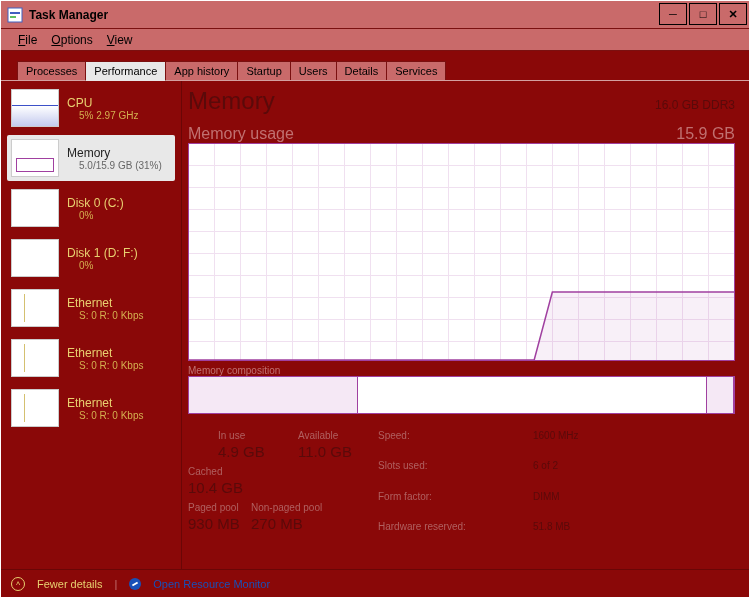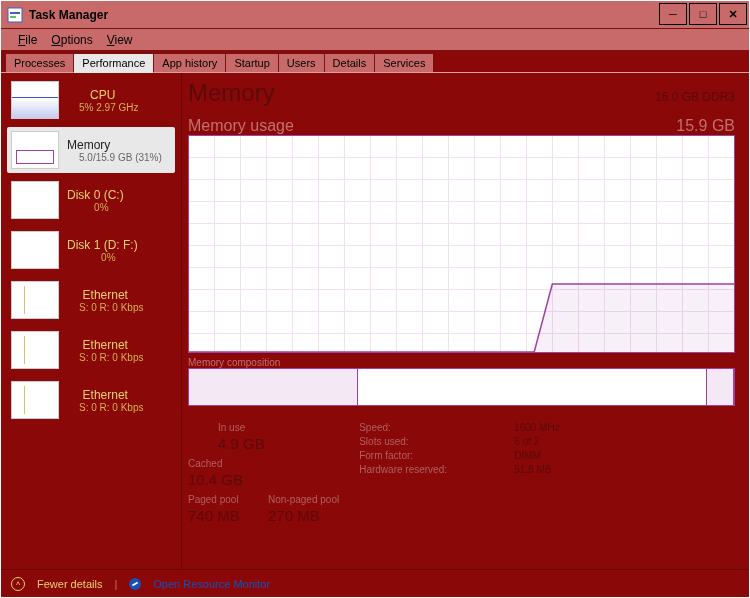--- a/index.html
+++ b/index.html
@@ -14,37 +14,37 @@
 .win-btns { display: flex; height: 100%; }
 .win-btn { width: 28px; height: 22px; border: 1px solid #000; background: #c96a6a; display: flex; align-items: center; justify-content: center; margin-top: 2px; margin-right: 2px; cursor: pointer; }
 .win-btn span { font-size: 11px; font-weight: bold; color: #000; }
 
 
 .menubar { height: 22px; background: #c96a6a; display: flex; align-items: center; padding-left: 17px; gap: 14px; font-size: 12px; color: #000; border-bottom: 1px solid #7a1010; }
 .menubar span { cursor: pointer; }
 .menubar span:first-letter { text-decoration: underline; }
 
 
-.tabstrip { height: 22px; background: #8a0808; display: flex; align-items: flex-end; padding-left: 4px; border-bottom: 1px solid #d4a0a0; font-size: 11px; }
+.tabstrip { height: 30px; background: #8a0808; display: flex; align-items: flex-end; padding-left: 16px; border-bottom: 1px solid #d4a0a0; font-size: 11px; }
 .tab { padding: 3px 8px; background: #c96a6a; border: 1px solid #7a1010; border-bottom: none; margin-right: -1px; cursor: pointer; }
 .tab.active { background: #e8e8e8; border-bottom: 1px solid #e8e8e8; position: relative; top: 1px; z-index: 2; }
 
 
 .main { flex: 1; display: flex; background: #8a0808; }
 
 
 .sidebar { width: 180px; padding: 4px 6px; overflow-y: auto; }
 .side-item { display: flex; align-items: center; padding: 4px; margin-bottom: 4px; cursor: pointer; border-radius: 2px; }
 .side-item.selected { background: #e8e8e8; }
 .side-thumb { width: 48px; height: 38px; background: #fff; border: 1px solid #ccc; margin-right: 8px; position: relative; overflow: hidden; }
 .side-thumb.mem::after { content:''; position:absolute; left:4px; right:4px; bottom:4px; height:12px; border:1px solid #a040a0; }
 .side-thumb.cpu::after { content:''; position:absolute; left:0; bottom:0; width:100%; height:20px; background:linear-gradient(to top, rgba(60,80,200,0.3), transparent); border-top:1px solid #3c50c8; }
 .side-thumb.eth::after { content:''; position:absolute; left:12px; top:4px; bottom:4px; width:1px; background:#d4c070; }
 .side-text { display: flex; flex-direction: column; font-size: 11px; }
-.side-item:not(.selected) .side-text { color: #e8d070; text-align: center; }
+.side-item:not(.selected) .side-text { color: #e8d070; }
 .side-item:not(.selected) .side-sub { color: #d4b050; }
 .side-item.selected .side-text { color: #222; }
 .side-item.selected .side-sub { color: #666; }
 .side-title { font-size: 12px; }
 .side-sub { font-size: 10px; padding-left: 12px; }
 
 
 .content { flex: 1; padding: 6px 14px 6px 6px; display: flex; flex-direction: column; color: #d08080; border-left: 1px solid #6a0606; }
 .content-header { display: flex; align-items: baseline; justify-content: space-between; margin-bottom: 4px; }
 .content-header h1 { font-size: 24px; font-weight: 400; color: #5a0a0a; }
@@ -60,21 +60,21 @@
 .comp-label { font-size: 10px; color: #c07070; margin-top: 4px; }
 .comp-bar { width: 100%; height: 38px; background: #fff; border: 1px solid #a040a0; display: flex; margin-bottom: 10px; }
 .comp-seg { height: 100%; border-right: 1px solid #a040a0; }
 .comp-seg.used { background: #f5e8f5; }
 
 
 .stats { display: flex; gap: 20px; font-size: 11px; margin-top: 6px; }
 .stat-col { display: flex; flex-direction: column; gap: 2px; min-width: 60px; }
 .stat-label { color: #b06060; font-size: 10px; }
 .stat-val { color: #5a0a0a; font-size: 15px; }
-.kv-col { display: flex; flex-direction: column; gap: 3px; }
+.kv-col { display: flex; flex-direction: column; gap: 3px; justify-content: space-between; }
 .kv-row { display: flex; gap: 10px; font-size: 10px; }
 .kv-row .k { width: 100px; color: #b06060; }
 .kv-row .v { color: #5a0a0a; margin-left: 45px; }
 
 
 .footer { height: 28px; border-top: 1px solid #6a0606; display: flex; align-items: center; padding: 0 10px; gap: 12px; font-size: 11px; color: #e8d070; }
 .footer .circ { width:14px; height:14px; border:1px solid #e8d070; border-radius:50%; display:flex; align-items:center; justify-content:center; font-size:8px; }
 .footer .sep { color:#c07070; }
 .footer .rm-icon { width:12px; height:12px; background:#1850b8; border-radius:50%; display:inline-block; position:relative; }
 .footer .rm-icon::after { content:''; position:absolute; left:3px; top:5px; width:6px; height:2px; background:#fff; transform:rotate(-30deg); }
@@ -199,31 +199,35 @@
           <div class="comp-seg used" style="width: 5%;"></div>
         </div>
 
       <div class="stats">
         <div>
           <div style="display:flex; gap:20px;margin-left:30px;">
             <div class="stat-col">
               <span class="stat-label">In use</span>
               <span class="stat-val">4.9 GB</span>
             </div>
+            <div class="stat-col">
+              <span class="stat-label">Available</span>
+              <span class="stat-val">11.0 GB</span>
+            </div>
           </div>
           <div style="display:flex; gap:20px; margin-top:6px;">
             <div class="stat-col">
               <span class="stat-label">Cached</span>
               <span class="stat-val">10.4 GB</span>
             </div>
           </div>
-          <div style="display:flex; gap:20px; margin-top:6px;">
+          <div style="display:flex; gap:3px; margin-top:6px;">
             <div class="stat-col">
               <span class="stat-label">Paged pool</span>
-              <span class="stat-val">740 MB</span>
+              <span class="stat-val">930 MB</span>
             </div>
             <div class="stat-col">
               <span class="stat-label">Non-paged pool</span>
               <span class="stat-val">270 MB</span>
             </div>
           </div>
         </div>
         <div class="kv-col" id="kv-col">
             <div class="kv-row">
               <span class="k">Speed:</span>

